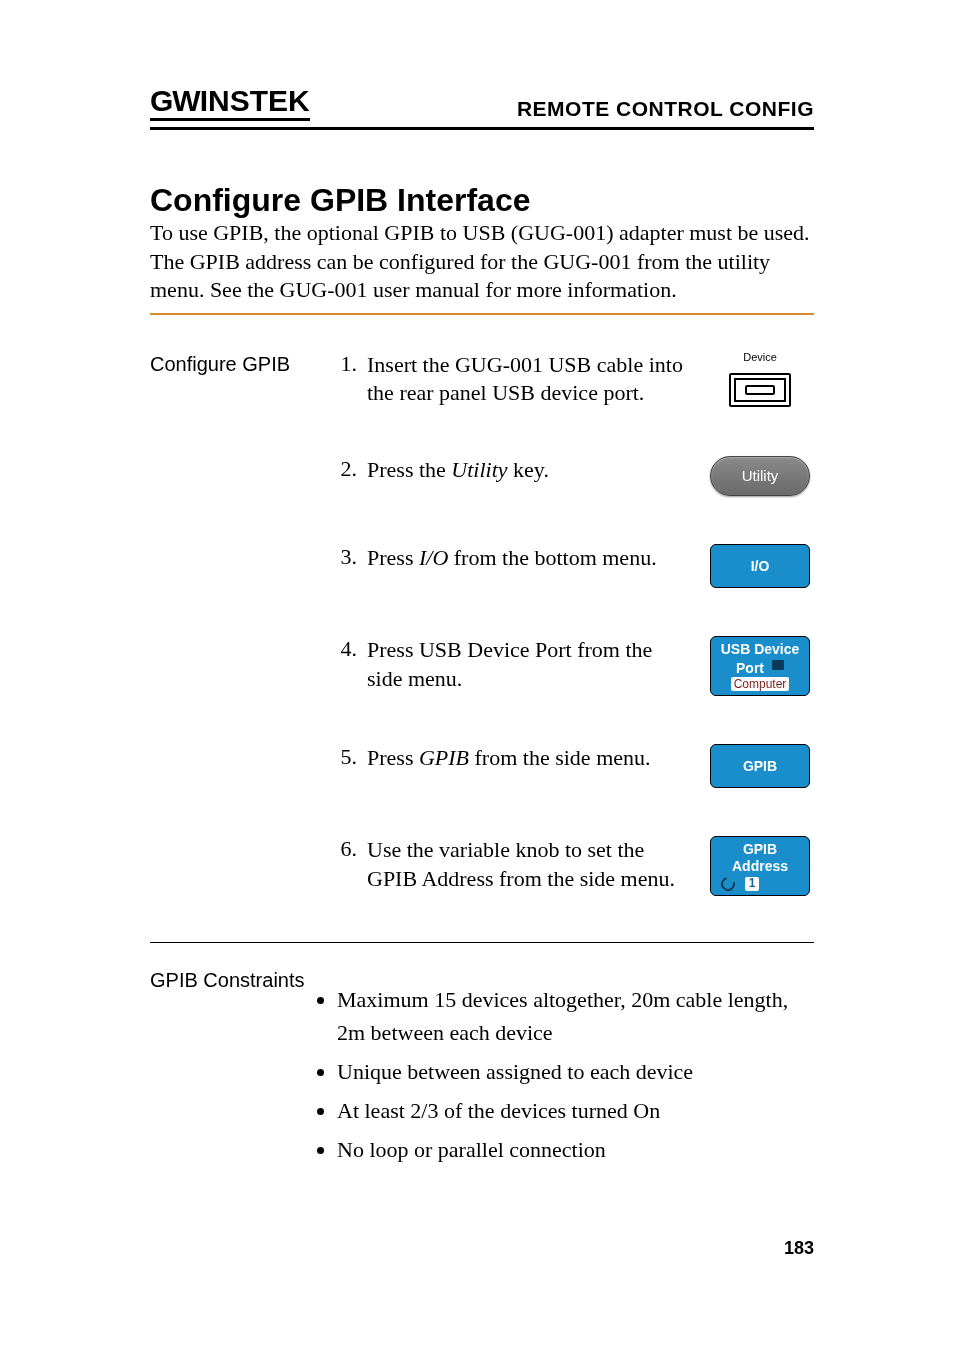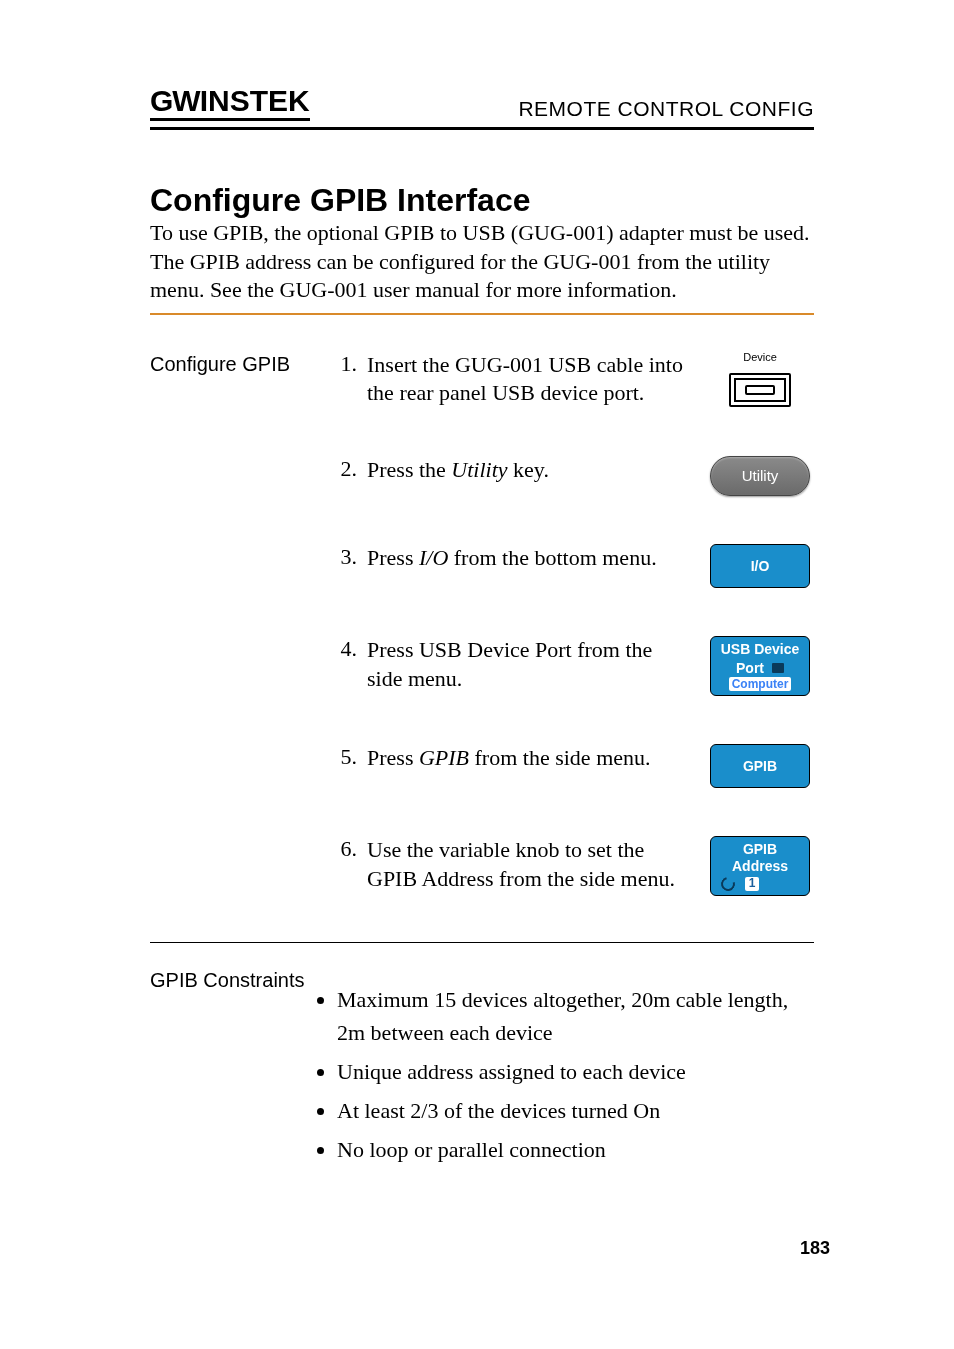--- a/index.html
+++ b/index.html
@@ -31,21 +31,21 @@
     letter-spacing: 1px;
     display: flex;
     align-items: flex-end;
     margin-top: 34px;
   }
   .brand .gw { letter-spacing: -1px; }
   .brand .instek { letter-spacing: 0px; }
   .brand-underline { border-bottom: 3px solid #000; padding-bottom: 0; }
   .header-title {
     font-family: 'Gill Sans', 'Segoe UI', Arial, sans-serif;
-    font-weight: 400;
+    font-weight: 700;
     font-size: 21px;
     letter-spacing: 0.5px;
   }
   .section-title {
     font-family: 'Gill Sans', 'Segoe UI', Arial, sans-serif;
     font-size: 32px;
     font-weight: 700;
   }
   .intro {
     font-size: 22px;
@@ -128,21 +128,21 @@
   .constraints ul {
     margin: 16px 0 0 0;
     padding-left: 22px;
     font-size: 22px;
     line-height: 1.5;
   }
   .constraints li { margin-bottom: 6px; }
   .pagenum {
     position: absolute;
     bottom: 90px;
-    right: 124px;
+    right: 140px;
     font-family: Arial, sans-serif;
     font-weight: 900;
     font-size: 18px;
   }
 
   
   .device-port {
     width: 62px;
     text-align:center;
     font-family: Arial, sans-serif;
@@ -192,28 +192,28 @@
     font-size: 14px;
     display:flex;
     flex-direction:column;
     align-items:center;
     justify-content:center;
     padding: 4px 4px;
     text-align:center;
     line-height:1.2;
   }
   .softkey.tall { min-height: 56px; }
-  .softkey .row2 { display:flex; align-items:center; gap:4px; margin-top:2px;}
+  .softkey .row2 { display:flex; gap:4px; margin-top:2px;}
   .softkey .computer-tag {
     background:#fff;
-    color:#3b82f6;
+    color:#7f1d1d;
     font-size:12px;
     padding:0 3px;
     border-radius:2px;
-    font-weight:700;
+    font-weight:400;
   }
   .softkey .knob-icon {
     width:14px;height:14px;border:2px solid #0a3a5a;border-radius:50%;
     border-top-color: transparent;
     transform: rotate(30deg);
     position:relative;
   }
   .softkey .num-tag {
     background:#fff;color:#1a5f9c;font-size:12px;
     width:14px;height:14px;display:inline-flex;align-items:center;justify-content:center;
@@ -327,21 +327,21 @@
 
     </div>
   </div>
 
   <hr class="thin-rule">
 
   <div class="constraints">
     <div class="side-label">GPIB Constraints</div>
     <ul>
       <li>Maximum 15 devices altogether, 20m cable length, 2m between each device</li>
-      <li>Unique address assigned to each device</li>
+      <li>Unique between assigned to each device</li>
       <li>At least 2/3 of the devices turned On</li>
       <li>No loop or parallel connection</li>
     </ul>
   </div>
 
 </div>
 
 <div class="pagenum">183</div>
 
 </body></html>

